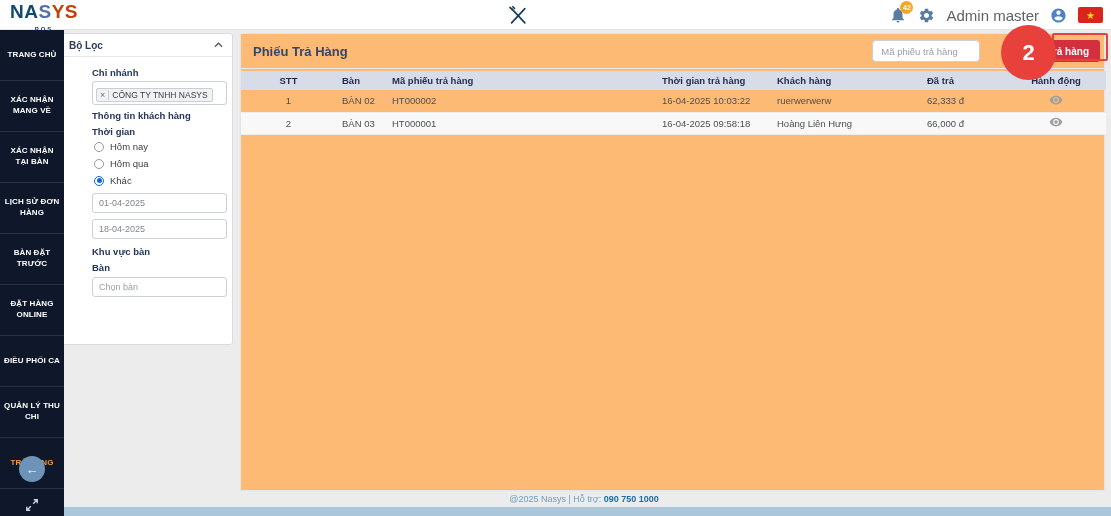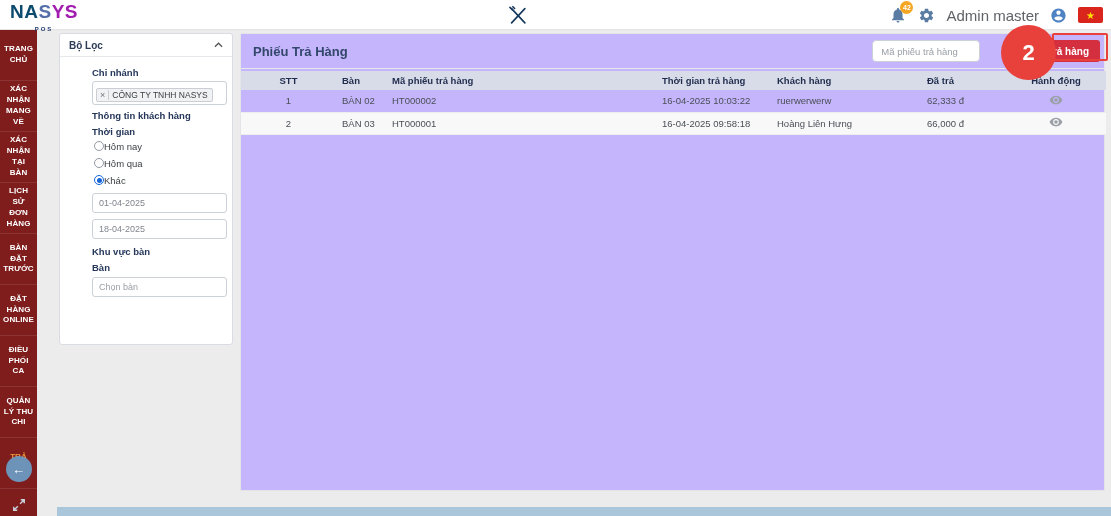--- a/index.html
+++ b/index.html
@@ -7,37 +7,37 @@
     font-family:"Liberation Sans","DejaVu Sans",sans-serif; }
   .page { position:relative; width:1111px; height:516px; }
 
   
   .topbar { position:absolute; top:0; left:0; width:1111px; height:30px; background:#fff;
     border-bottom:1px solid #e3e3e3; z-index:5; }
   .logo { position:absolute; left:10px; top:2px; font-weight:bold; font-size:19px;
     letter-spacing:.5px; line-height:19px; cursor:pointer; }
   .logo .l-or { color:#0c4a6e; }
   .logo .l-mid { color:#5570a8; }
-  .logo .l-nv { color:#a21caf; }
+  .logo .l-nv { color:#c2410c; }
   .logo-sub { font-size:6px; color:#1e3a6e; letter-spacing:2px; text-align:center;
     margin-top:-1px; font-weight:bold; }
   .utensils { position:absolute; left:507px; top:5px; width:22px; height:22px; cursor:pointer; }
   .top-right { position:absolute; right:8px; top:0; height:30px; display:flex;
     align-items:center; gap:11px; }
   .bell-wrap { position:relative; width:18px; height:18px; cursor:pointer; }
   .badge { position:absolute; top:-5px; right:-6px; min-width:13px; height:13px;
     background:#f5a623; color:#fff; border-radius:50%; font-size:7px; font-weight:bold;
     display:flex; align-items:center; justify-content:center; padding:0 1px; }
   .user-name { font-size:15px; color:#5f6368; }
   .avatar { width:17px; height:17px; cursor:pointer; }
   .flag { width:25px; height:16px; background:#da251d; border-radius:2px; display:flex;
     align-items:center; justify-content:center; color:#ffe200; font-size:10px; cursor:pointer; }
 
   
-  .sidebar { position:absolute; left:0; top:30px; width:37px; height:486px; background:#7f1d1d; z-index:4; }
+  .sidebar { position:absolute; left:0; top:30px; width:64px; height:486px; background:#0f172a; z-index:4; }
   .nav-item { height:51px; display:flex; align-items:center; justify-content:center; text-align:center;
     color:#fff; font-size:8px; font-weight:bold; line-height:1.35; padding:0 3px;
     border-bottom:1px solid rgba(255,255,255,.10); cursor:pointer; letter-spacing:.1px; }
   .nav-item.active { color:#f09a3e; }
   .collapse-btn { position:absolute; left:50%; transform:translateX(-50%); bottom:34px;
     width:26px; height:26px; border-radius:50%; background:#6e93b8; color:#fff;
     display:flex; align-items:center; justify-content:center; font-size:13px; cursor:pointer; }
   .expand-btn { position:absolute; left:50%; transform:translateX(-50%); bottom:4px;
     width:14px; height:14px; cursor:pointer; }
 
@@ -52,30 +52,30 @@
   .multiselect { border:1px solid #ccd0d8; border-radius:3px; padding:2px 3px; min-height:20px; cursor:pointer; }
   .chip { display:inline-flex; align-items:center; border:1px solid #c9cdd4; background:#f1f2f4;
     border-radius:2px; font-size:8.5px; color:#3c4043; height:14px; }
   .chip-x { border-right:1px solid #c9cdd4; padding:0 3px; margin-right:3px; color:#70757a;
     font-size:9px; cursor:pointer; }
   .chip-txt { padding-right:4px; }
   .f-input { width:100%; height:20px; border:1px solid #ccd0d8; border-radius:3px;
     padding:0 6px; font-size:9px; color:#80868d; background:#fff; outline:none;
     font-family:inherit; margin-bottom:2px; }
   .f-input::placeholder { color:#9aa0a6; }
-  .radio-row { display:flex; align-items:flex-start; margin:4px 0 6px 2px; cursor:pointer; }
+  .radio-row { display:flex; align-items:center; gap:6px; margin:4px 0 6px 2px; cursor:pointer; }
   .radio { width:10px; height:10px; border:1px solid #949ba3; border-radius:50%;
     position:relative; flex:0 0 auto; background:#fff; }
   .radio.checked { border-color:#1565d8; }
   .radio.checked::after { content:""; position:absolute; inset:1.5px; background:#1565d8; border-radius:50%; }
   .radio-label { font-size:9.5px; color:#3c4043; }
 
   
   .main-card { position:absolute; left:240px; top:33px; width:865px; height:458px;
-    background:#c4b5fd; border:1px solid #e2e4e8; border-radius:2px; }
+    background:#fdba74; border:1px solid #e2e4e8; border-radius:2px; }
   .main-head { height:35px; display:flex; align-items:center; padding:0 4px 0 12px;
     border-bottom:1px solid #e6e8ec; }
   .main-title { font-size:13px; font-weight:bold; color:#33476b; flex:1; }
   .search-input { width:108px; height:22px; border:1px solid #ccd0d8; border-radius:4px;
     padding:0 8px; font-size:9.5px; color:#5f6368; outline:none; font-family:inherit; }
   .search-input::placeholder { color:#9aa0a6; }
   .btn-return { margin-left:56px; height:22px; padding:0 11px; background:#d32f3f; color:#fff;
     border:none; border-radius:3px; font-size:10px; font-weight:bold; cursor:pointer;
     font-family:inherit; }
   .tbl-wrap { margin-top:2px; }
@@ -273,15 +273,19 @@
             </td>
           </tr>
         </tbody>
       </table>
     </div>
   </main>
 
   <div class="ann-circle">2</div>
   <div class="ann-rect"></div>
 
+  <div class="foot-text">
+    <span>@2025 Nasys | Hỗ trợ:</span>
+    <b>090 750 1000</b>
+  </div>
   <div class="foot-bar"></div>
 
 </div>
 
 </body></html>

